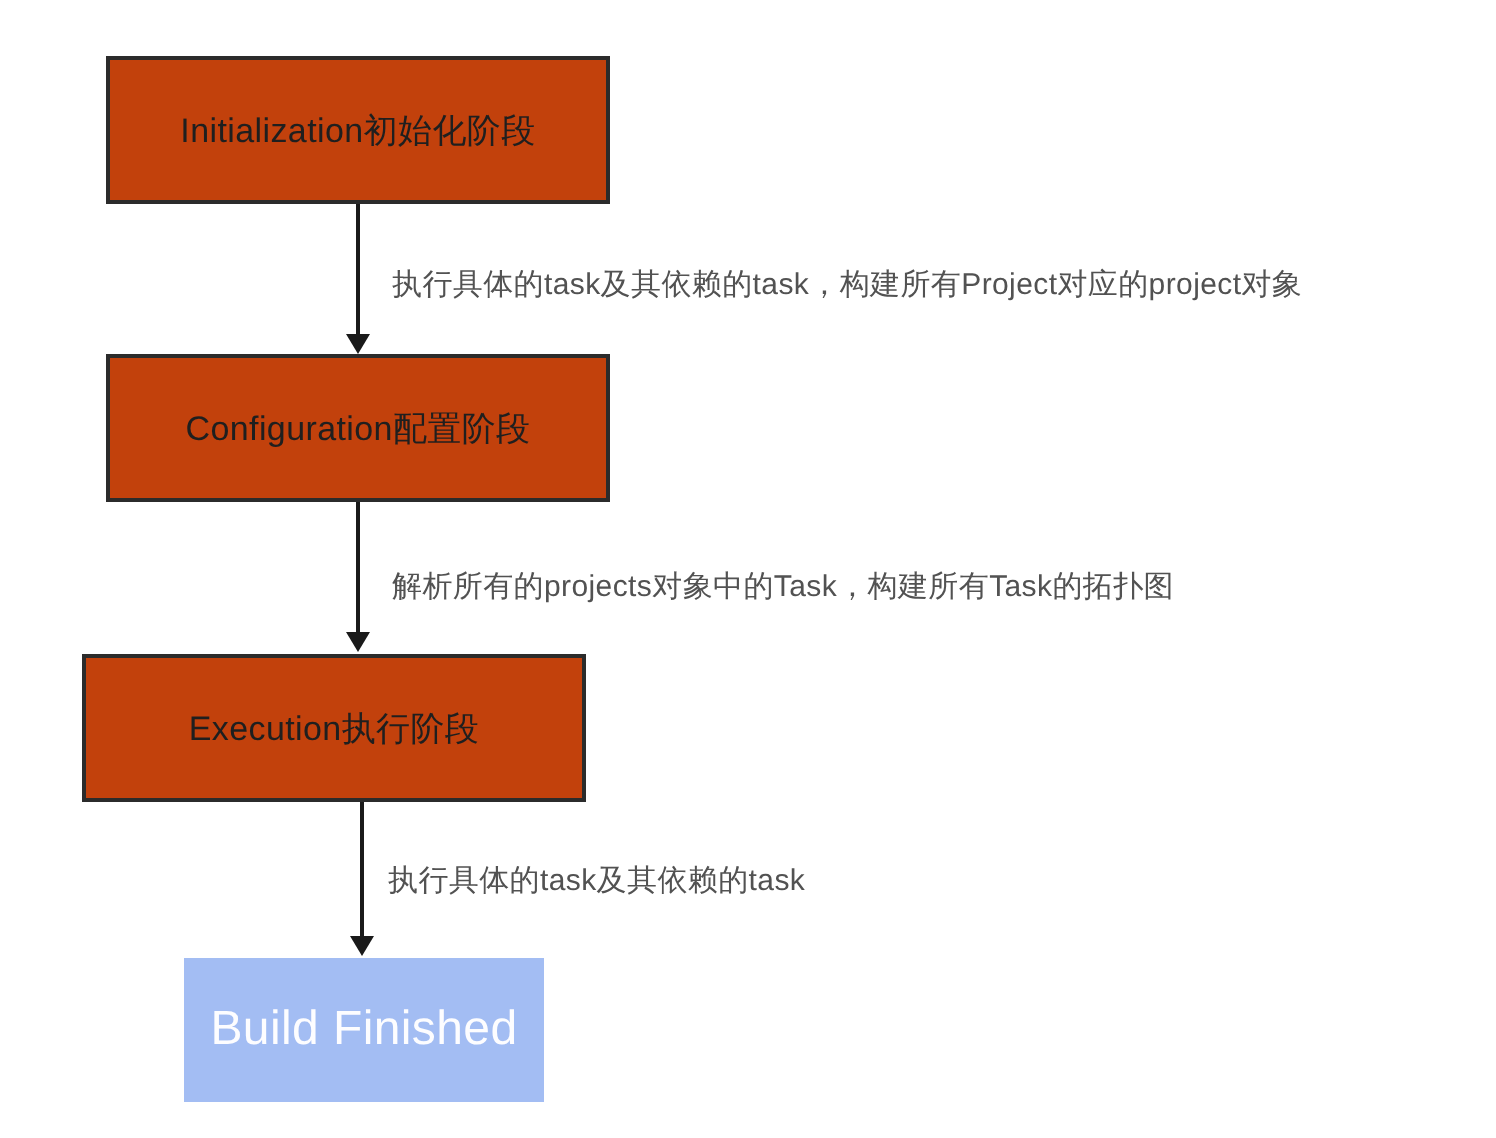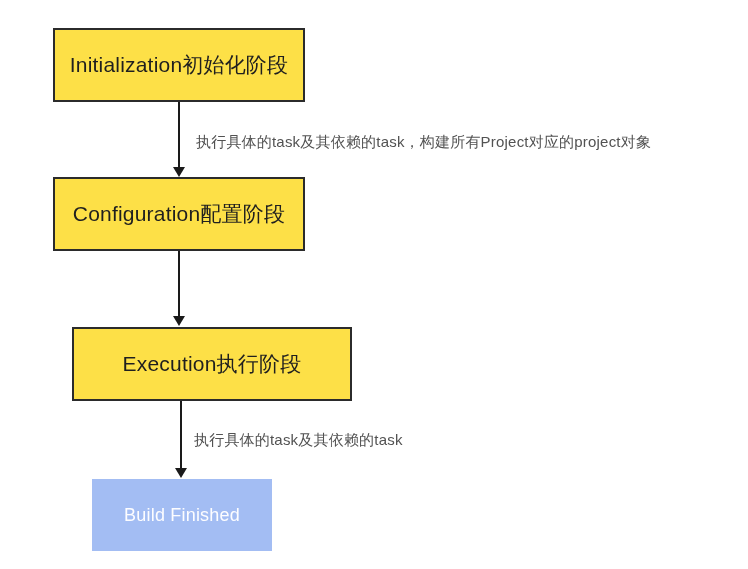--- a/index.html
+++ b/index.html
@@ -12,38 +12,38 @@
     height: 569px;
     background: var(--canvas-bg, #ffffff);
     overflow: hidden;
   }
 
   .flow-node {
     position: absolute;
     display: flex;
     align-items: center;
     justify-content: center;
-    background: #fde047;
+    background: #c2410c;
     border: 2px solid var(--box-border, #2b2b2b);
     color: var(--box-text, #1f1f1f);
-    font-size: 21px;
+    font-size: 17px;
     letter-spacing: 0.2px;
     text-align: center;
   }
 
   .flow-node.node-1 { left: 53px;  top: 28px;  width: 252px; height: 74px; }
   .flow-node.node-2 { left: 53px;  top: 177px; width: 252px; height: 74px; }
-  .flow-node.node-3 { left: 72px;  top: 327px; width: 280px; height: 74px; }
+  .flow-node.node-3 { left: 41px;  top: 327px; width: 252px; height: 74px; }
 
   .flow-node.node-final {
     left: 92px; top: 479px; width: 180px; height: 72px;
     background: var(--final-node-bg, #a3bdf3);
     border: none;
     color: var(--final-node-text, #fdfdff);
-    font-size: 18px;
+    font-size: 24px;
   }
 
   .edge-line {
     position: absolute;
     width: 2px;
     background: var(--arrow-color, #1a1a1a);
   }
   .edge-line.line-1 { left: 178px; top: 102px; height: 65px; }
   .edge-line.line-2 { left: 178px; top: 251px; height: 65px; }
   .edge-line.line-3 { left: 180px; top: 401px; height: 67px; }
@@ -82,20 +82,21 @@
   <div class="edge-line line-1"></div>
   <div class="arrow-head head-1"></div>
   <div class="edge-label label-1">执行具体的task及其依赖的task，构建所有Project对应的project对象</div>
 
   <div class="flow-node node-2">
     <span>Configuration配置阶段</span>
   </div>
 
   <div class="edge-line line-2"></div>
   <div class="arrow-head head-2"></div>
+  <div class="edge-label label-2">解析所有的projects对象中的Task，构建所有Task的拓扑图</div>
 
   <div class="flow-node node-3">
     <span>Execution执行阶段</span>
   </div>
 
   <div class="edge-line line-3"></div>
   <div class="arrow-head head-3"></div>
   <div class="edge-label label-3">执行具体的task及其依赖的task</div>
 
   <div class="flow-node node-final">

